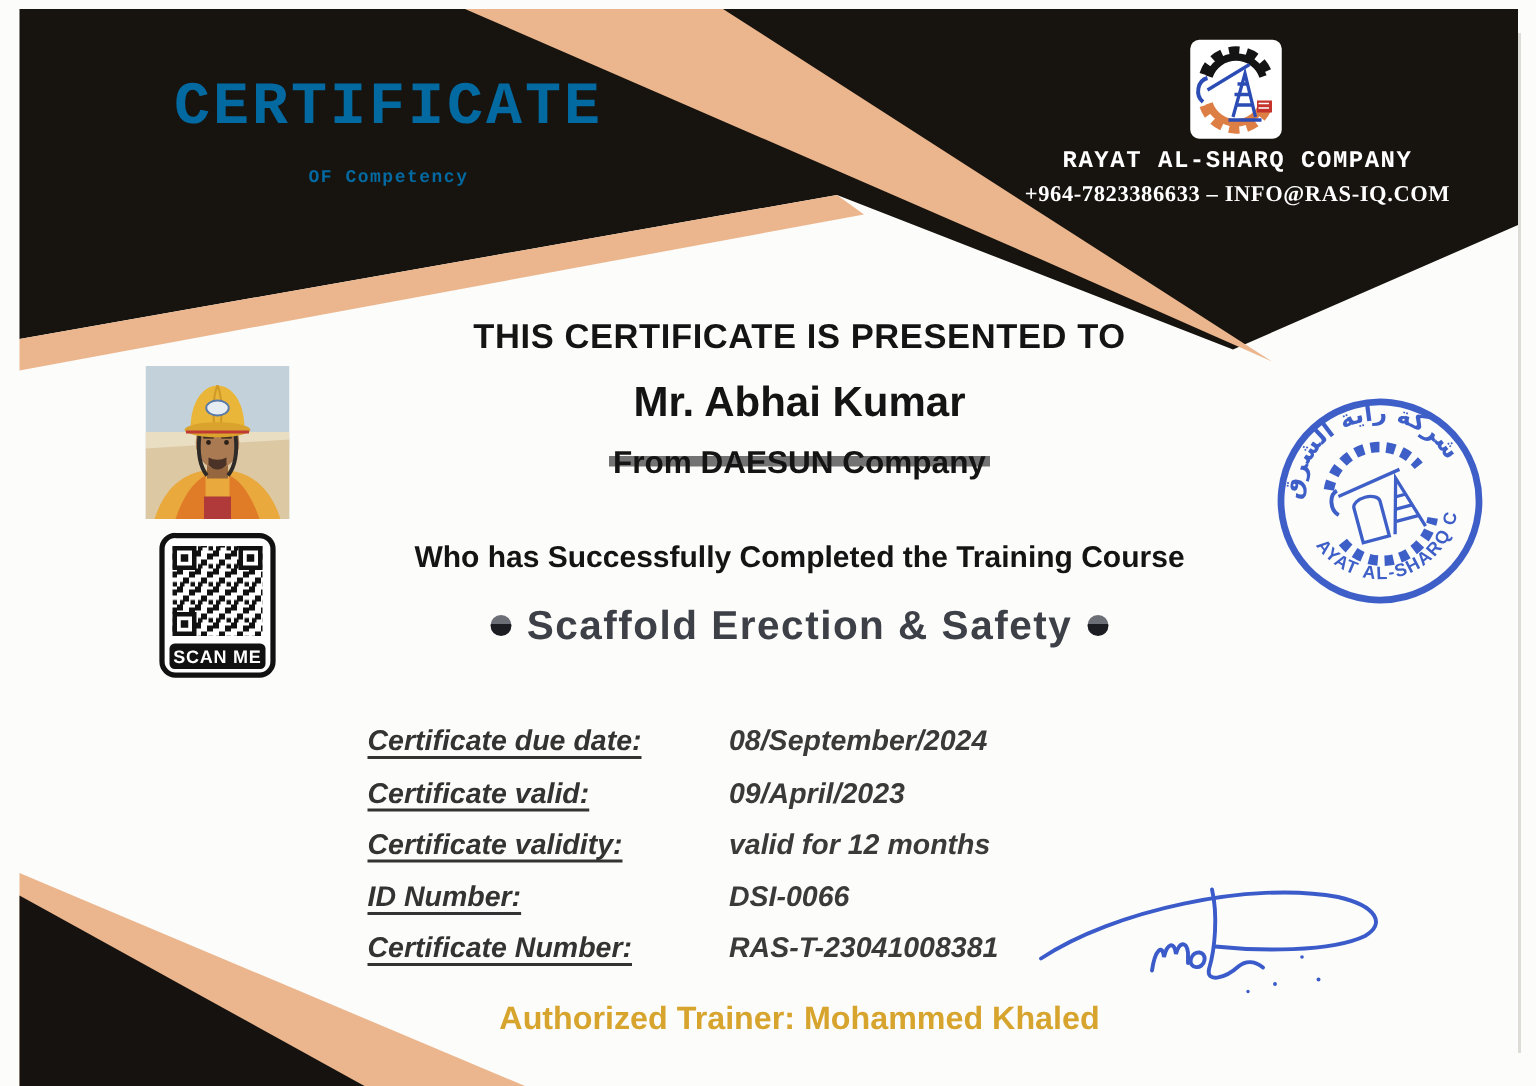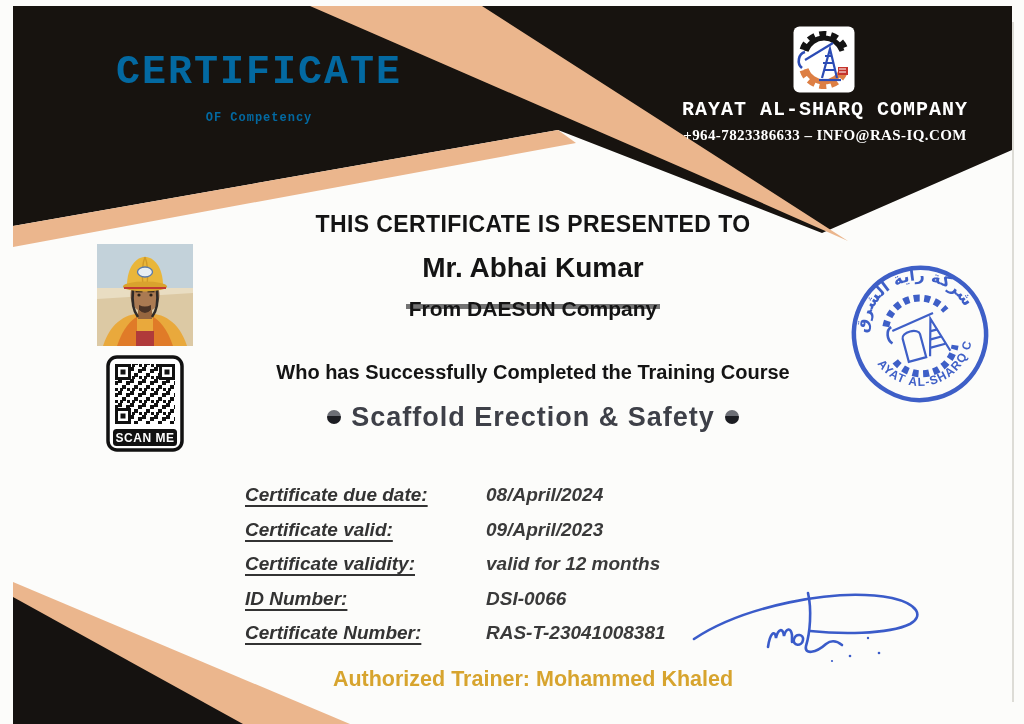--- a/index.html
+++ b/index.html
@@ -20,32 +20,32 @@
   .title-sub {
     font-family:"Liberation Mono","DejaVu Sans Mono",monospace;
     font-weight:bold; font-size:12px; margin-top:16px; letter-spacing:1px; white-space:nowrap;
   }
 
   
   .logo-box { position:absolute; left:793px; top:26px; width:62px; height:67px; }
   .company-block { position:absolute; left:660px; top:98px; width:330px; text-align:center; color:#ffffff; }
   .company-name {
     font-family:"Liberation Mono","DejaVu Sans Mono",monospace;
-    font-weight:bold; font-size:20px; letter-spacing:1px; white-space:nowrap;
+    font-weight:bold; font-size:16px; letter-spacing:1px; white-space:nowrap;
   }
   .company-contact {
     font-family:"Liberation Serif", serif;
     font-weight:bold; font-size:15px; margin-top:6px; letter-spacing:0.4px; white-space:nowrap;
   }
 
   
   .cline { position:absolute; left:40px; width:986px; text-align:center; color:#141414; white-space:nowrap; }
   .presented { top:211px; font-size:23px; font-weight:bold; letter-spacing:0.4px; }
   .recipient { top:252px; font-size:28px; font-weight:bold; }
-  .recipient .uline { display:inline-block; border-bottom:5px solid #737373; padding:0 16px 20px; }
+  .recipient .uline { display:inline-block; border-bottom:7px solid #737373; padding:0 16px 20px; }
   .fromline  { top:297px; font-size:21px; font-weight:bold; }
   .wholine   { top:361px; font-size:20px; font-weight:bold; }
   .courseline{ top:402px; font-size:27px; font-weight:bold; color:#3e4048; letter-spacing:1px; }
   .bullet {
     display:inline-block; width:14px; height:14px; border-radius:50%;
     background:linear-gradient(#6d6f76 45%, #1c1d22 45%);
     vertical-align:middle; margin:0 10px 4px 10px;
   }
 
   
@@ -171,21 +171,21 @@
         <rect x="12" y="56" width="10" height="10" fill="#ffffff"></rect>
         <rect x="14.5" y="58.5" width="5" height="5" fill="#111111"></rect>
     </g>
     <rect x="7" y="74" width="64" height="17" rx="3.5" fill="#111111"></rect>
     <text x="39" y="87" text-anchor="middle" fill="#ffffff" font-size="12" font-weight="bold" font-family="Liberation Sans, sans-serif" letter-spacing="0.5">SCAN ME</text>
   </svg>
 
   <div class="details">
     <div class="drow">
       <span class="dlabel">Certificate due date:</span>
-      <span class="dvalue">08/April/2024</span>
+      <span class="dvalue">08/September/2024</span>
     </div>
     <div class="drow">
       <span class="dlabel">Certificate valid:</span>
       <span class="dvalue">09/April/2023</span>
     </div>
     <div class="drow">
       <span class="dlabel">Certificate validity:</span>
       <span class="dvalue">valid for 12 months</span>
     </div>
     <div class="drow">

